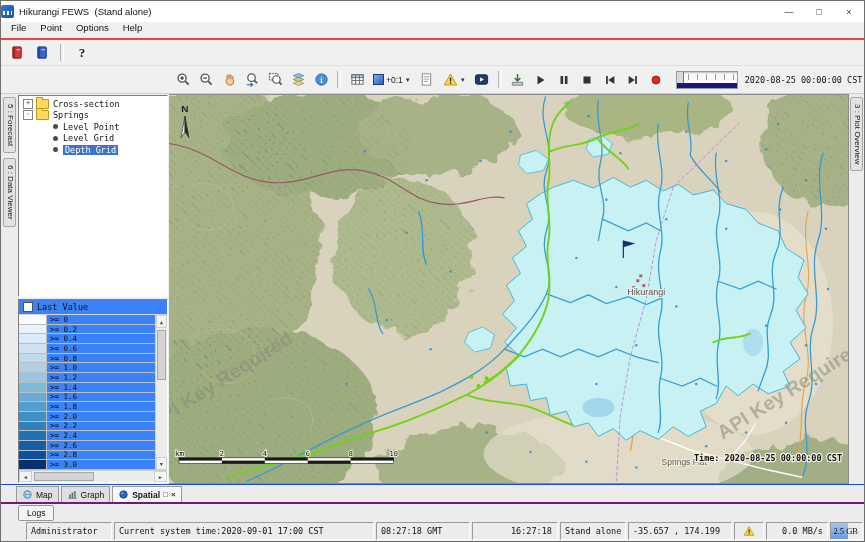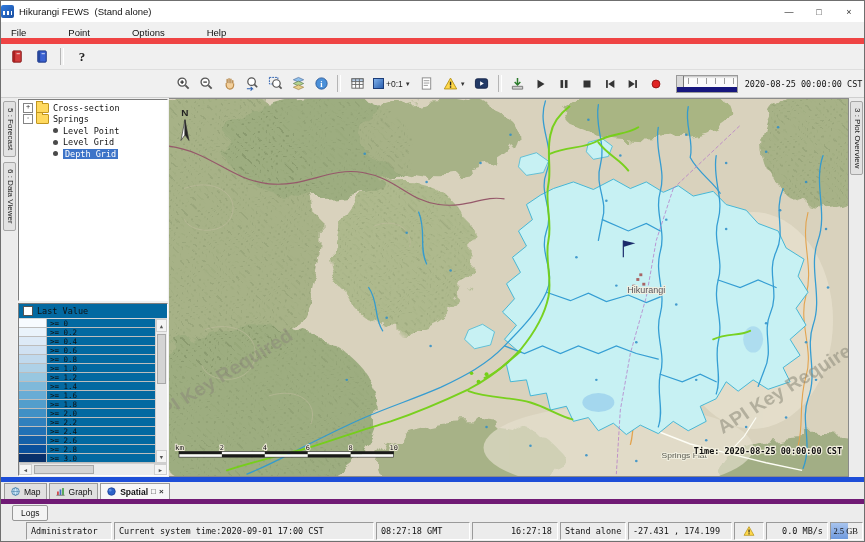--- a/index.html
+++ b/index.html
@@ -8,21 +8,21 @@
 
   
   .titlebar{height:21px;background:#ffffff;display:flex;align-items:center;flex:0 0 auto;}
   .app-icon{width:13px;height:13px;margin-right:5px;background:linear-gradient(135deg,#2f7be0,#1b4fa0);border-radius:2px;position:relative;flex:0 0 auto;}
   .app-icon::after{content:"";position:absolute;left:2px;top:6px;right:2px;height:4px;background:repeating-linear-gradient(90deg,#fff 0 2px,transparent 2px 4px);}
   .title-text{font-size:9.5px;color:#111;white-space:pre;}
   .win-controls{margin-left:auto;display:flex;height:100%;}
   .win-btn{width:30px;display:flex;align-items:center;justify-content:center;font-size:9px;color:#333;}
 
   
-  .menubar{height:16px;background:#f0f0f0;display:flex;align-items:flex-end;padding-left:3px;flex:0 0 auto;border-bottom:6px solid #ef4444;gap:28px;}
+  .menubar{height:16px;background:#f0f0f0;display:flex;align-items:flex-start;padding-left:3px;flex:0 0 auto;border-bottom:2px solid #ef4444;}
   .menu-item{font-size:9.5px;padding:0 7px;color:#111;}
 
   
   .toolbar-top{height:25px;background:#f0f0f0;display:flex;align-items:center;padding-left:5px;gap:3px;flex:0 0 auto;border-bottom:1px solid #dedede;}
   .toolbar-main{height:27px;background:#f0f0f0;display:flex;align-items:center;padding-left:171px;gap:1px;flex:0 0 auto;border-bottom:1px solid #cfcfcf;}
   .tb-btn{width:20px;height:20px;display:flex;align-items:center;justify-content:center;border:1px solid transparent;flex:0 0 auto;}
   .tb-sep{width:2px;height:17px;border-left:1px solid #b5b5b5;border-right:1px solid #fff;margin:0 4px;flex:0 0 auto;}
   .tb-combo{display:flex;align-items:center;gap:2px;height:20px;padding:0 3px;border:1px solid transparent;font-size:8.5px;color:#222;flex:0 0 auto;}
   .int-icon{width:9px;height:9px;background:linear-gradient(135deg,#7fb0ea,#2a5fb0);border:1px solid #1c3c78;}
   .caret{font-size:6px;color:#333;}
@@ -44,47 +44,47 @@
   .left-panel{width:152px;flex:0 0 auto;display:flex;flex-direction:column;background:#f0f0f0;padding:1px;box-sizing:border-box;}
   .tree-box{height:202px;background:#fff;border:1px solid;border-color:#7d7d7d #fdfdfd #fdfdfd #7d7d7d;overflow:hidden;font-family:"DejaVu Sans Mono",monospace;font-size:8.5px;flex:0 0 auto;padding-top:2px;box-sizing:border-box;}
   .tree-row{display:flex;align-items:center;height:11.5px;padding-left:4px;white-space:nowrap;color:#111;}
   .tree-row.child{padding-left:34px;}
   .expander{width:8px;height:8px;border:1px solid #848484;background:#fff;font-size:7px;line-height:6px;text-align:center;margin-right:3px;color:#333;flex:0 0 auto;}
   .folder{width:11px;height:8px;background:#ffd95e;border:1px solid #c0951f;border-radius:1px;margin-right:4px;position:relative;flex:0 0 auto;}
   .folder::before{content:"";position:absolute;top:-3px;left:-1px;width:5px;height:2px;background:#ffd95e;border:1px solid #c0951f;border-bottom:none;}
   .leaf-dot{width:5px;height:5px;border-radius:50%;background:#4a4a4a;margin-right:5px;flex:0 0 auto;}
   .tree-label.selected{background:#3d74c8;color:#fff;padding:0 2px;}
 
-  .legend-box{flex:1;margin-top:2px;background:#0369a1;border:1px solid;border-color:#7d7d7d #fdfdfd #fdfdfd #7d7d7d;display:flex;flex-direction:column;font-family:"DejaVu Sans Mono",monospace;overflow:hidden;min-height:0;}
+  .legend-box{flex:1;margin-top:2px;background:#3b82f6;border:1px solid;border-color:#7d7d7d #fdfdfd #fdfdfd #7d7d7d;display:flex;flex-direction:column;font-family:"DejaVu Sans Mono",monospace;overflow:hidden;min-height:0;}
   .legend-header{height:14px;display:flex;align-items:center;padding-left:4px;font-size:8.5px;color:#111;border-bottom:1px solid #d6d6d6;flex:0 0 auto;}
   .checkbox{width:8px;height:8px;border:1px solid #555;background:#fff;margin-right:4px;flex:0 0 auto;}
   .legend-body{flex:1;display:flex;min-height:0;}
   .legend-list{flex:1;display:flex;flex-direction:column;border-right:1px solid #cfcfcf;}
   .legend-row{flex:1;display:flex;align-items:stretch;border-bottom:1px solid #bdbdbd;font-size:7.5px;color:#111;min-height:0;}
   .swatch{width:27px;border-right:1px solid #bdbdbd;flex:0 0 auto;}
   .legend-label{padding:0 3px;display:flex;align-items:center;}
   .vscroll{width:11px;background:#ececec;display:flex;flex-direction:column;flex:0 0 auto;}
   .scroll-btn{height:11px;font-size:5.5px;display:flex;align-items:center;justify-content:center;color:#555;border:1px solid #cfcfcf;background:#f4f4f4;flex:0 0 auto;}
   .scroll-track{flex:1;position:relative;}
   .scroll-thumb{position:absolute;top:2px;left:1px;right:1px;height:48px;background:#d4d4d4;border:1px solid #a8a8a8;}
   .hscroll{height:11px;background:#ececec;border-top:1px solid #cfcfcf;display:flex;align-items:stretch;flex:0 0 auto;}
   .hscroll .scroll-btn{width:11px;height:auto;}
   .hthumb{width:58px;margin:1px 2px;background:#d4d4d4;border:1px solid #a8a8a8;}
 
   .map-area{flex:1;position:relative;border:1px solid #8a8a8a;border-left:none;background:#d9d2bd;overflow:hidden;min-width:0;}
   .map-area svg.mapsvg{position:absolute;inset:0;width:100%;height:100%;}
 
   
-  .bottom-tabs{height:17px;background:#ececec;display:flex;align-items:flex-end;padding-left:3px;gap:2px;border-top:5px solid #1d4ed8;flex:0 0 auto;}
+  .bottom-tabs{height:17px;background:#ececec;display:flex;align-items:flex-end;padding-left:15px;gap:2px;border-top:1px solid #1d4ed8;flex:0 0 auto;}
   .btab{display:flex;align-items:center;gap:3px;font-size:8.5px;padding:0 5px;border:1px solid #9a9a9a;border-bottom:none;background:#e0e0e0;height:15px;color:#111;}
   .btab.active{background:#f7f7f7;font-weight:bold;}
   .mini-btn{font-size:8px;color:#333;line-height:1;}
 
   
-  .logs-row{height:17px;background:#ececec;display:flex;align-items:center;padding-left:11px;border-top:5px solid #701a75;flex:0 0 auto;}
+  .logs-row{height:17px;background:#ececec;display:flex;align-items:center;padding-left:17px;border-top:2px solid #701a75;flex:0 0 auto;}
   .logs-btn{font-size:8.5px;padding:0 8px;height:14px;background:#f3f3f3;border:1px solid #979797;border-radius:2px;display:flex;align-items:center;color:#111;}
 
   
   .statusbar{height:20px;background:#ececec;display:flex;align-items:stretch;padding:1px;gap:2px;font-family:"DejaVu Sans Mono",monospace;font-size:8.5px;color:#111;flex:0 0 auto;box-sizing:border-box;}
   .status-cell{border:1px solid;border-color:#9a9a9a #ffffff #ffffff #9a9a9a;display:flex;align-items:center;padding:0 4px;white-space:nowrap;overflow:hidden;box-sizing:border-box;position:relative;}
   .c-user{flex:0 0 86px;margin-left:24px;}
   .c-systime{flex:0 0 260px;}
   .c-gmt{flex:0 0 94px;}
   .c-local{flex:0 0 86px;padding-left:38px;}
   .c-mode{flex:0 0 66px;}
@@ -602,21 +602,21 @@
   <div class="logs-row">
     <span class="logs-btn">Logs</span>
   </div>
 
   <div class="statusbar">
     <span class="status-cell c-user">Administrator</span>
     <span class="status-cell c-systime">Current system time:2020-09-01 17:00 CST</span>
     <span class="status-cell c-gmt">08:27:18 GMT</span>
     <span class="status-cell c-local">16:27:18 CST</span>
     <span class="status-cell c-mode">Stand alone</span>
-    <span class="status-cell c-coords">-27.431 , 174.199</span>
+    <span class="status-cell c-coords">-35.657 , 174.199</span>
     <span class="status-cell c-warn">
       <svg width="12" height="12" viewBox="0 0 16 16">
           <path d="M8 2.2 14.6 13.8H1.4Z" fill="#ffd84a" stroke="#b8941a" stroke-linejoin="round"></path>
           <rect x="7.3" y="6" width="1.5" height="4" fill="#222"></rect>
           <rect x="7.3" y="11" width="1.5" height="1.5" fill="#222"></rect>
         </svg>
     </span>
     <span class="status-cell c-rate">0.0 MB/s</span>
     <span class="status-cell c-mem">
       <span class="mem-fill"></span>

